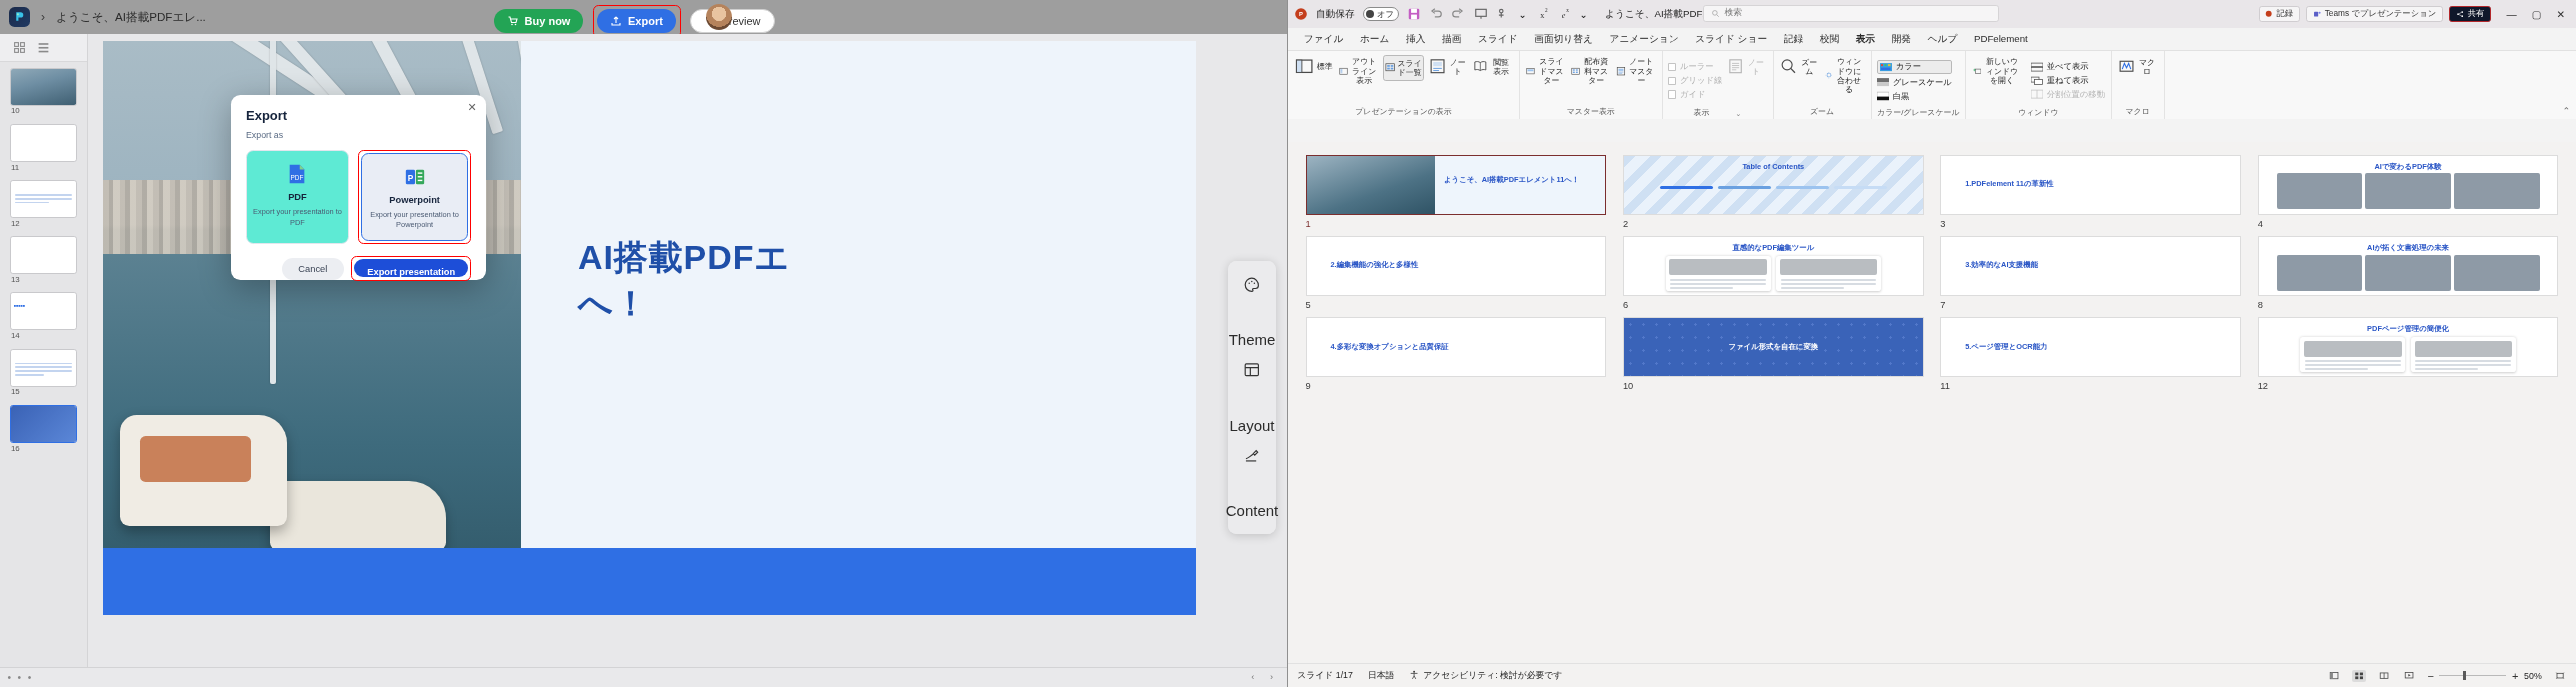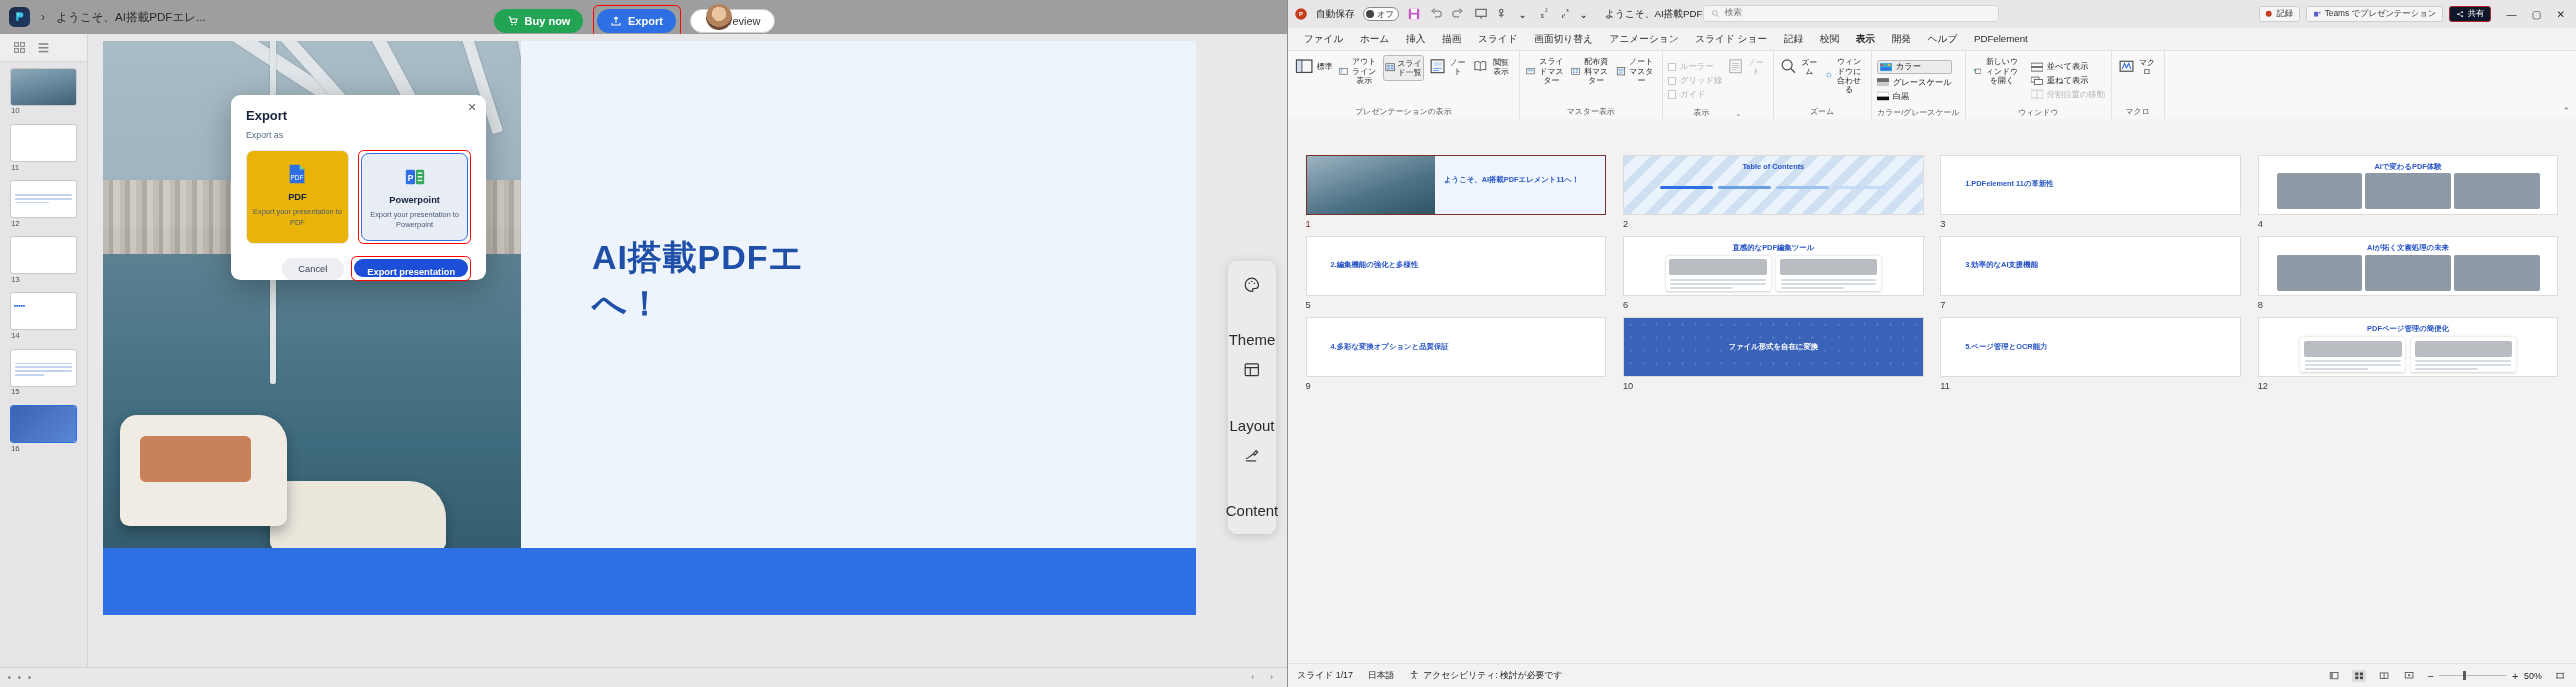--- a/index.html
+++ b/index.html
@@ -49,42 +49,42 @@
   .slide-stage { position:absolute; left: 15px; top: 7.4px; width: 1093px; height: 574px; }
   .slide-photo { position:absolute; left:0; top:0; width: 418px; height: 574px; overflow:hidden; background:#7f98a8; }
   .sea { position:absolute; inset:0; background:
       linear-gradient(to bottom, #a9bcc6 0%, #9bb2bf 32%, #5f8494 33%, #3e6b7d 70%, #2e5565 100%); }
   .mastpole { position:absolute; background:#dfe5e8; border-radius:1.9px; box-shadow: 0 0 1.9px rgba(0,0,0,.25); }
   .boatA { position:absolute; left:16.7px; bottom:89px; width:167px; height:111px; background:#f0ece4; border-radius:16.7px 28px 9.3px 9.3px; box-shadow: 0 5.6px 13px rgba(0,0,0,.3); }
   .boatA:after { content:''; position:absolute; left:20.4px; top:20.4px; width:111px; height:46px; background:#c9815a; border-radius:5.6px; }
   .boatB { position:absolute; left:167px; bottom:65px; width:176px; height:69px; background:#eae6dc; border-radius:11px 37px 7.4px 7.4px; box-shadow: 0 4.6px 11px rgba(0,0,0,.28); }
   .town { position:absolute; left:0; right:0; top:139px; height:74px; background: repeating-linear-gradient(90deg,#c7bfb4 0 5.6px,#b3aca2 5.6px 10.2px,#d6cec2 10.2px 16.7px); opacity:.9; }
   .slide-right { position:absolute; left:418px; top:0; right:0; bottom:0; background:#eef4fb; }
-  .slide-heading { position:absolute; left:71px; top:194px; font-size:34px; font-weight:700; color:#1f4fa8; line-height:1.35; letter-spacing:0.9px; }
+  .slide-heading { position:absolute; left:57px; top:194px; font-size:34px; font-weight:700; color:#1f4fa8; line-height:1.35; letter-spacing:0.9px; }
   .slide-bottom { position:absolute; left:0; right:0; bottom:0; height:67px; background:#2f6fe4; }
 
   
   .tool-rail { position:absolute; right: 11px; top: 227px; width: 48px; background: rgba(235,235,237,.95); border-radius: 8.3px; padding: 8.3px 0; box-shadow: 0 1.9px 9.3px rgba(0,0,0,.16); }
   .tool-item { display:flex; flex-direction:column; align-items:center; gap:2.8px; padding: 6.5px 0; cursor:pointer; }
   .tool-item svg { width: 17.6px; height: 17.6px; }
   .tool-item span { font-size: 15px; color:#2b2b2b;margin-top:35px; }
 
   
   .la-bottom { position:absolute; left:0; right:0; bottom:0; height:20.4px; background:#e9e9eb; border-top:0.9px solid #d3d3d5; display:flex; align-items:center; justify-content:space-between; padding: 0 7.4px; }
   .la-bottom .dots { font-size: 10.2px; color:#888; letter-spacing:1.9px; }
   .la-bottom .arrows { font-size: 9.3px; color:#777; letter-spacing:6.5px; }
 
   
   .modal-scrim { position:absolute; inset:0; background: rgba(0,0,0,0); }
   .modal { position:absolute; left: 231px; top: 95px; width: 255px; height: 185px; background:#fff; border-radius: 9.3px; box-shadow: 0 7.4px 31.5px rgba(0,0,0,.28); padding: 13px 15px 11px 15px; }
   .modal-close { position:absolute; right: 9.3px; top: 7.4px; font-size: 11px; color:#666; cursor:pointer; line-height:1; }
   .modal-title { font-size: 13px; font-weight: 700; color:#16243c; }
   .modal-sub { font-size: 8.8px; color:#5a6b84; margin-top: 6.5px; }
   .opt-row { display:flex; gap: 9.3px; margin-top: 10.2px; align-items: stretch; }
-  .opt-card { width: 107px; background:#eab308; border:0.9px solid #e2e6ed; border-radius:7.4px; padding: 11px 5.6px 9.3px 5.6px; text-align:center; cursor:pointer; }
+  .opt-card { width: 107px; background:#5eead4; border:0.9px solid #e2e6ed; border-radius:7.4px; padding: 11px 5.6px 9.3px 5.6px; text-align:center; cursor:pointer; }
   .opt-card.sel { border: 1.9px solid #2f6fe4; background:#e9edf5; }
   .opt-hl { border: 1.9px solid #ff0000; border-radius: 5.6px; padding: 1.9px; }
   .opt-icon { height: 24px; display:flex; align-items:center; justify-content:center; }
   .opt-icon svg { width: 22px; height: 22px; }
   .opt-name { font-size: 9.3px; font-weight:700; color:#16243c; margin-top: 6.5px; }
   .opt-desc { font-size: 7.4px; color:#4a5a72; margin-top: 4.6px; line-height:1.45; }
   .modal-actions { display:flex; justify-content:flex-end; align-items:center; gap: 7.4px; margin-top: 12px; }
   .btn-cancel { background:#eceef2; border:none; border-radius:12px; height:22px; padding: 0 16.7px; font-size:9.3px; color:#3a4354; cursor:pointer; }
   .btn-primary-hl { border: 1.9px solid #ff0000; border-radius:5.6px; padding: 1.9px; }
   .btn-primary { background:#1d4ed8; color:#fff; border:none; border-radius:12px; height:18px; padding: 8px 13px; font-size:9.3px; font-weight:700; cursor:pointer; }

